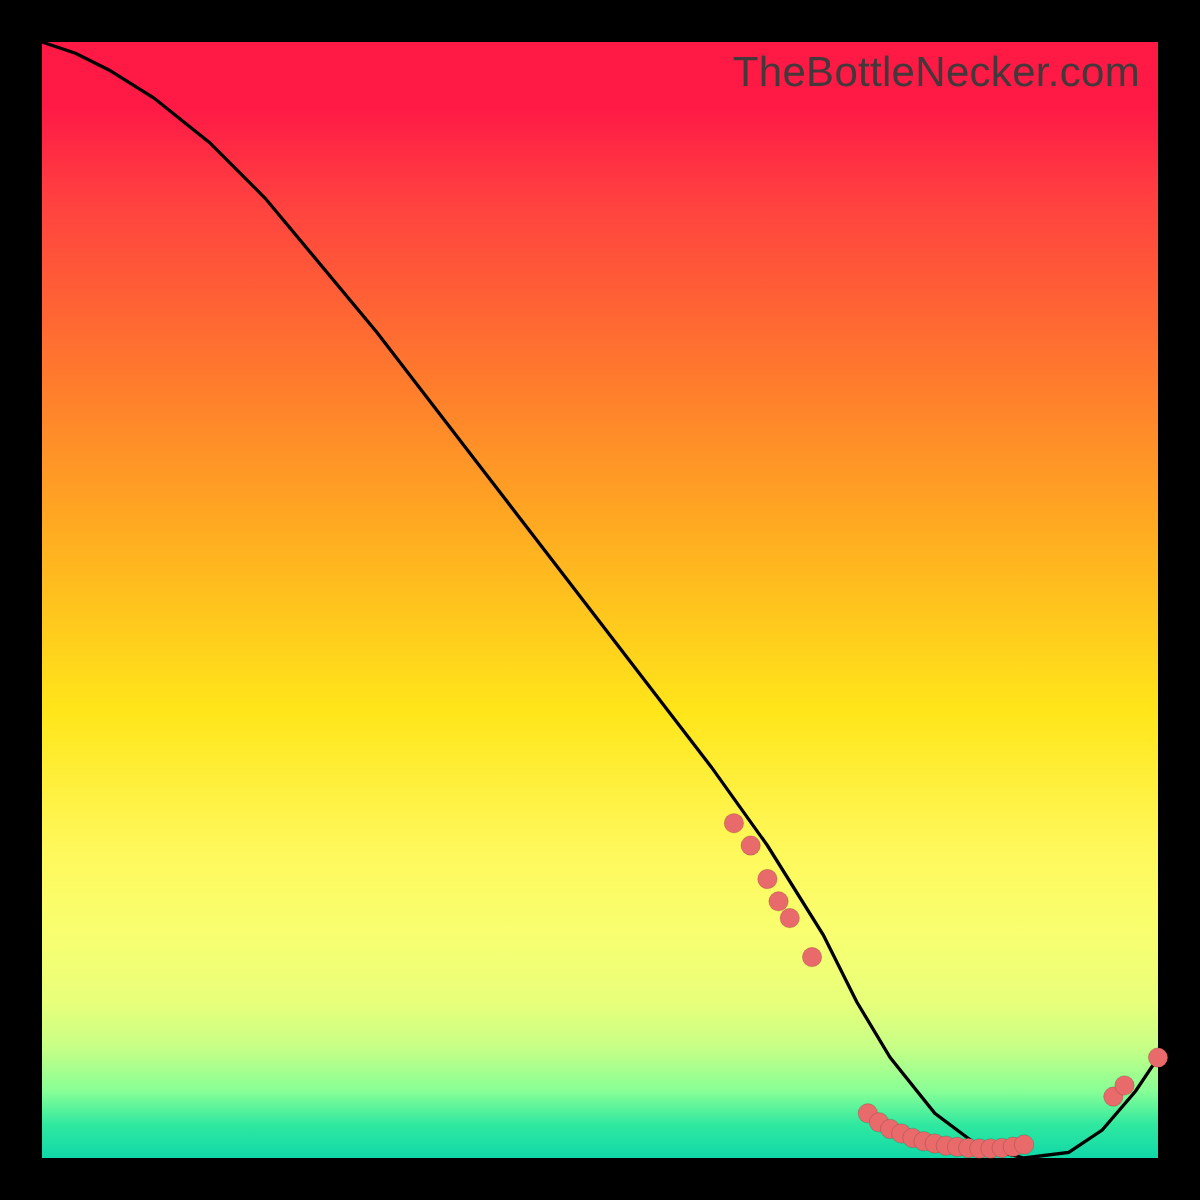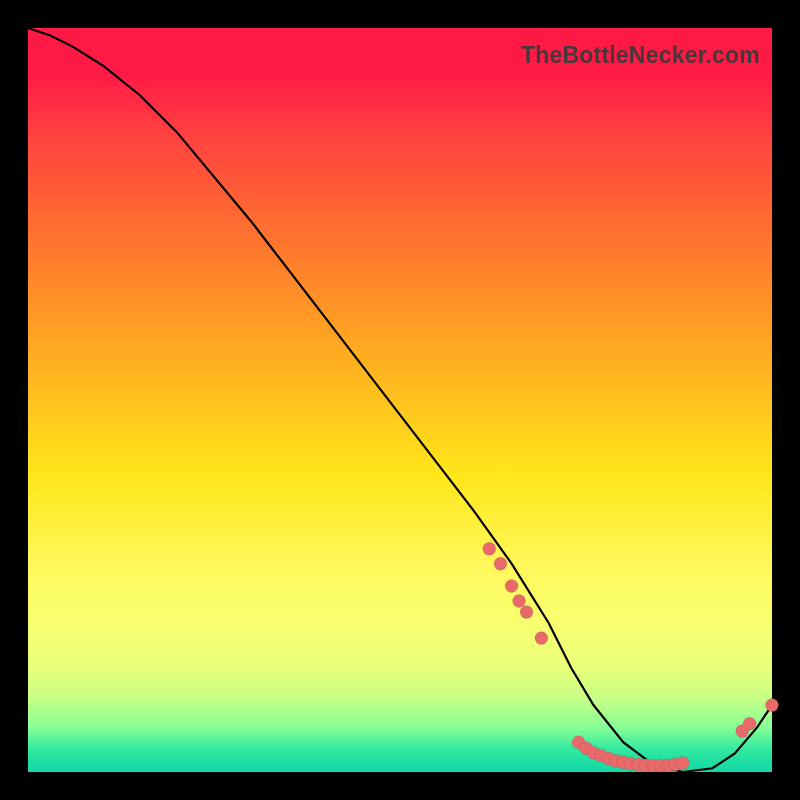--- a/index.html
+++ b/index.html
@@ -38,26 +38,25 @@
       #88ff96 94%,
       #30e8a0 97%,
       #10d8a8 100%
     );
   }
   .watermark {
     position: absolute;
     top: 4px;
     right: 12px;
     color: #3a3a3a;
-    font-size: 23px;
-    font-weight: 700;
+    font-size: 28px;
+    font-weight: 400;
     letter-spacing: 0.2px;
     opacity: 0.95;
     user-select: none;
-    margin-top: 10px;
   }
   svg.curve {
     position: absolute;
     inset: 0;
     width: 100%;
     height: 100%;
     overflow: visible;
   }
   .curve-path {
     fill: none;

